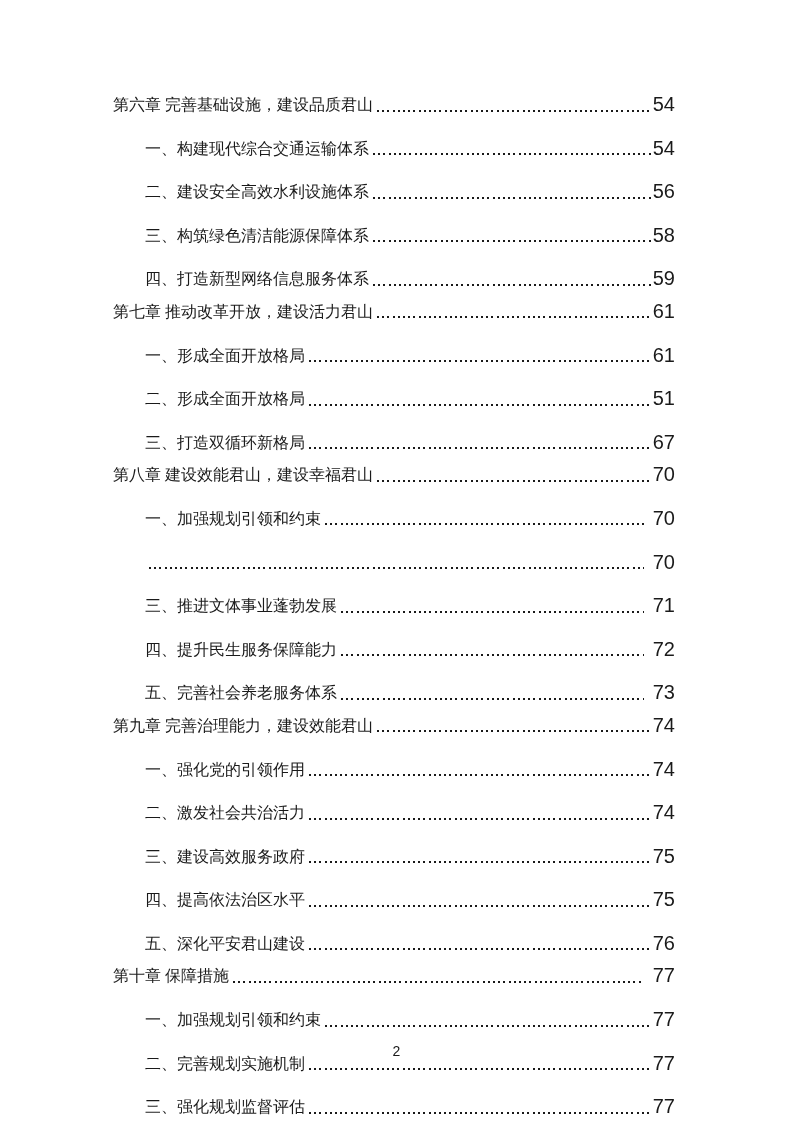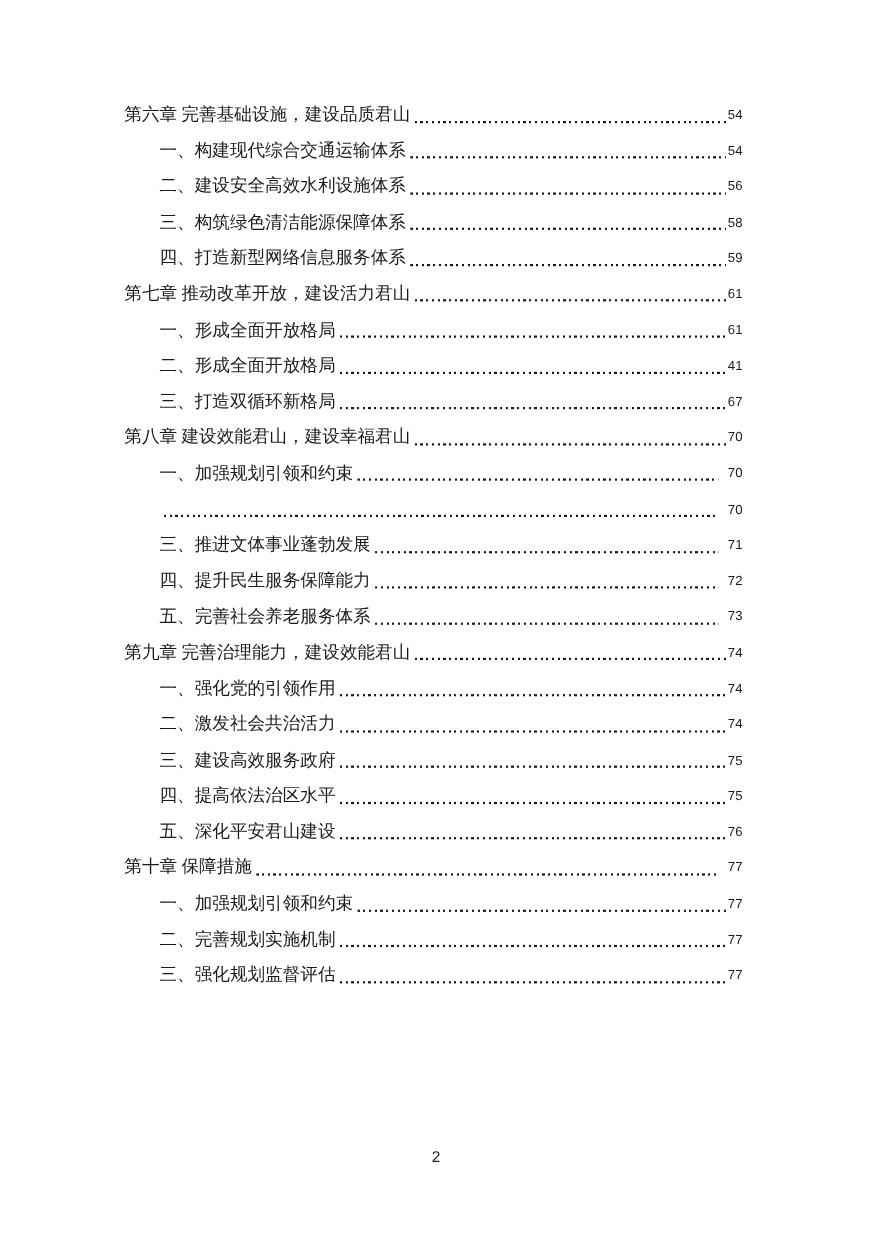--- a/index.html
+++ b/index.html
@@ -21,20 +21,21 @@
     left: 113px;
     top: 96px;
     width: 562px;
   }
   .toc-row {
     display: flex;
     height: 32.6px;
   }
   .toc-row.level-2 {
     padding-left: 32px;
+    margin-top: 11px;
   }
   .toc-label {
     font-size: 16px;
     line-height: 17px;
     white-space: nowrap;
   }
   .leader {
     flex: 1;
     height: 2px;
     margin: 13.5px 2px 0 4px;
@@ -42,21 +43,21 @@
       to right,
       #1a1a1a 0, #1a1a1a 2px,
       transparent 2px, transparent 5.2px
     );
   }
   .toc-row.gap .leader {
     margin-right: 9px;
   }
   .toc-page {
     font-family: "Liberation Sans", "DejaVu Sans", sans-serif;
-    font-size: 12px;
+    font-size: 20px;
     line-height: 17.5px;
     white-space: nowrap;
   }
   .footer {
     position: absolute;
     left: 0;
     top: 1043px;
     width: 100%;
     text-align: center;
     font-family: "Liberation Sans", "DejaVu Sans", sans-serif;
@@ -100,21 +101,21 @@
     <span class="toc-page">61</span>
   </div>
       <div class="toc-row level-2">
     <span class="toc-label">一、形成全面开放格局</span>
     <span class="leader"></span>
     <span class="toc-page">61</span>
   </div>
       <div class="toc-row level-2">
     <span class="toc-label">二、形成全面开放格局</span>
     <span class="leader"></span>
-    <span class="toc-page">41</span>
+    <span class="toc-page">51</span>
   </div>
       <div class="toc-row level-2">
     <span class="toc-label">三、打造双循环新格局</span>
     <span class="leader"></span>
     <span class="toc-page">67</span>
   </div>
       <div class="toc-row level-1">
     <span class="toc-label">第八章 建设效能君山，建设幸福君山</span>
     <span class="leader"></span>
     <span class="toc-page">70</span>

